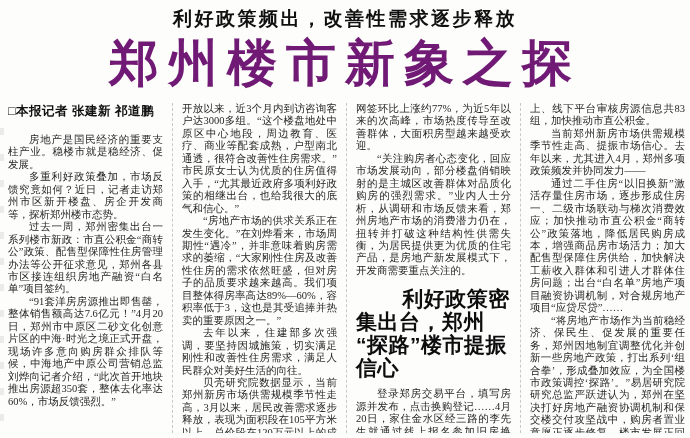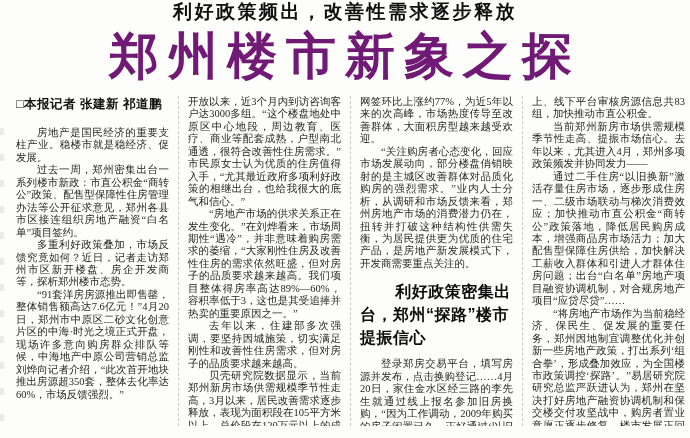--- a/index.html
+++ b/index.html
@@ -7,21 +7,21 @@
     width: 690px; height: 438px;
     background: #fdfdfc;
     overflow: hidden;
     position: relative;
     font-family: "Liberation Serif", "DejaVu Serif", serif;
     color: #1e1e1e;
   }
   .sheet { width: 690px; height: 438px; position: relative; overflow: hidden; }
 
   
-  .head { text-align: center; }
+  .head { text-align: center; padding-top: 7px; }
   .kicker {
     font-family: "Liberation Sans", "DejaVu Sans", sans-serif;
     font-weight: bold;
     font-size: 19px;
     letter-spacing: 2.5px;
     color: #101010;
     line-height: 24px;
   }
   .title {
     margin: 4px 0 0 0;
@@ -40,21 +40,21 @@
     margin-top: 12px;
     padding: 0 4px 0 8px;
     height: 330px;
     overflow: hidden;
   }
   .col {
     flex: 1 1 0;
     padding: 0 9px;
     overflow: hidden;
   }
-  .col:first-child { padding-left: 0; margin-left: 8px; }
+  .col:first-child { padding-left: 0; }
   .col:last-child  { padding-right: 1px; }
   .col + .col { border-left: 1px dashed #c9c9c9; }
 
   .byline {
     font-family: "Liberation Sans", "DejaVu Sans", sans-serif;
     font-weight: bold;
     font-size: 12.5px;
     line-height: 15px;
     color: #111;
     margin: 1px 0 15px 0;
@@ -67,21 +67,21 @@
     color: #262626;
     text-align: justify;
     text-justify: inter-ideograph;
     text-indent: 2em;
     word-break: break-all;
   }
   .para.no-indent { text-indent: 0; }
   .subhead {
     font-family: "Liberation Sans", "DejaVu Sans", sans-serif;
     font-weight: bold;
-    font-size: 16px;
+    font-size: 21px;
     line-height: 23px;
     color: #0d0d0d;
     margin: 10px 0 9px 0;
     text-indent: 2.2em;
     text-align: left;
     letter-spacing: 0.5px;
   }
 
   
   .edge-artifacts {
@@ -106,28 +106,28 @@
 
   <header class="head">
     <div class="kicker">利好政策频出，改善性需求逐步释放</div>
     <h1 class="title">郑州楼市新象之探</h1>
   </header>
 
   <div class="body-grid">
     <div class="col">
       <div class="byline">□本报记者 张建新 祁道鹏</div>
     <p class="para">房地产是国民经济的重要支柱产业。稳楼市就是稳经济、促发展。</p>
+        <p class="para">多重利好政策叠加，市场反馈究竟如何？近日，记者走访郑州市区新开楼盘、房企开发商等，探析郑州楼市态势。</p>
         <p class="para">过去一周，郑州密集出台一系列楼市新政：市直公积金“商转公”政策、配售型保障性住房管理办法等公开征求意见，郑州各县市区接连组织房地产融资“白名单”项目签约。</p>
-        <p class="para">多重利好政策叠加，市场反馈究竟如何？近日，记者走访郑州市区新开楼盘、房企开发商等，探析郑州楼市态势。</p>
         <p class="para">“91套洋房房源推出即售罄，整体销售额高达7.6亿元！”4月20日，郑州市中原区二砂文化创意片区的中海·时光之境正式开盘，现场许多意向购房群众排队等候，中海地产中原公司营销总监刘烨向记者介绍，“此次首开地块推出房源超350套，整体去化率达60%，市场反馈强烈。”</p>
       </div>
     <div class="col">
         <p class="para no-indent">开放以来，近3个月内到访咨询客户达3000多组。“这个楼盘地处中原区中心地段，周边教育、医疗、商业等配套成熟，户型南北通透，很符合改善性住房需求。”市民原女士认为优质的住房值得入手，“尤其最近政府多项利好政策的相继出台，也给我很大的底气和信心。”</p>
         <p class="para">“房地产市场的供求关系正在发生变化。”在刘烨看来，市场周期性“遇冷”，并非意味着购房需求的萎缩，“大家刚性住房及改善性住房的需求依然旺盛，但对房子的品质要求越来越高。我们项目整体得房率高达89%—60%，容积率低于3，这也是其受追捧并热卖的重要原因之一。”</p>
-        <p class="para">去年以来，住建部多次强调，要坚持因城施策，切实满足刚性和改善性住房需求，但对房子的品质要求越来越高。</p>
+        <p class="para">去年以来，住建部多次强调，要坚持因城施策，切实满足刚性和改善性住房需求，满足人民群众对美好生活的向往。</p>
         <p class="para">贝壳研究院数据显示，当前郑州新房市场供需规模季节性走高，3月以来，居民改善需求逐步释放，表现为面积段在105平方米以上、总价段在120万元以上的成交占比显著走高。从二手市场看，3月份郑州二手住宅</p>
       </div>
     <div class="col">
         <p class="para no-indent">网签环比上涨约77%，为近5年以来的次高峰，市场热度传导至改善群体，大面积房型越来越受欢迎。</p>
         <p class="para">“关注购房者心态变化，回应市场发展动向，部分楼盘俏销映射的是主城区改善群体对品质化购房的强烈需求。”业内人士分析，从调研和市场反馈来看，郑州房地产市场的消费潜力仍在，扭转并打破这种结构性供需失衡，为居民提供更为优质的住宅产品，是房地产新发展模式下，开发商需要重点关注的。</p>
         <h3 class="subhead">利好政策密集出台，郑州“探路”楼市提振信心</h3>
         <p class="para">登录郑房交易平台，填写房源并发布，点击换购登记……4月20日，家住金水区经三路的李先生就通过线上报名参加旧房换购，“因为工作调动，2009年购买的房子闲置已久，正好通过‘以旧换新’在郑东新区单位附近置换一套新房”。</p>
       </div>
     <div class="col">
         <p class="para no-indent">上、线下平台审核房源信息共83组，加快推动市直公积金。</p>

